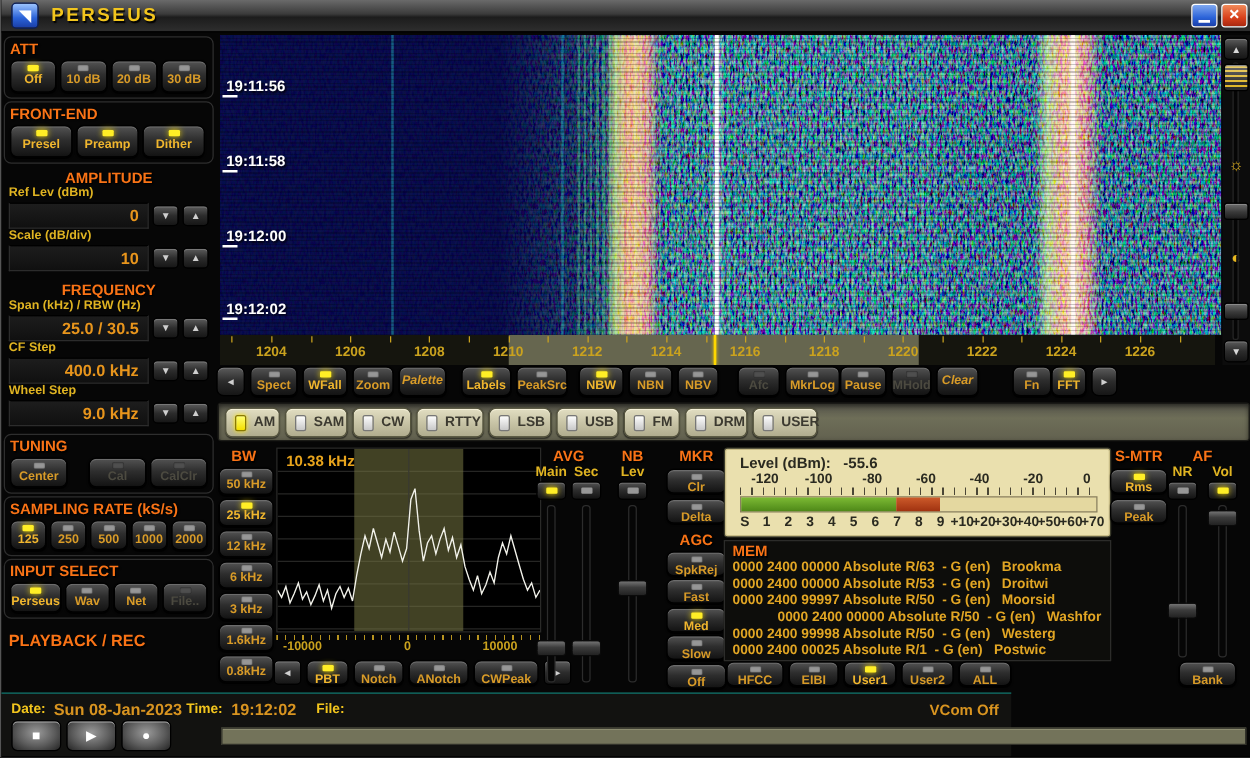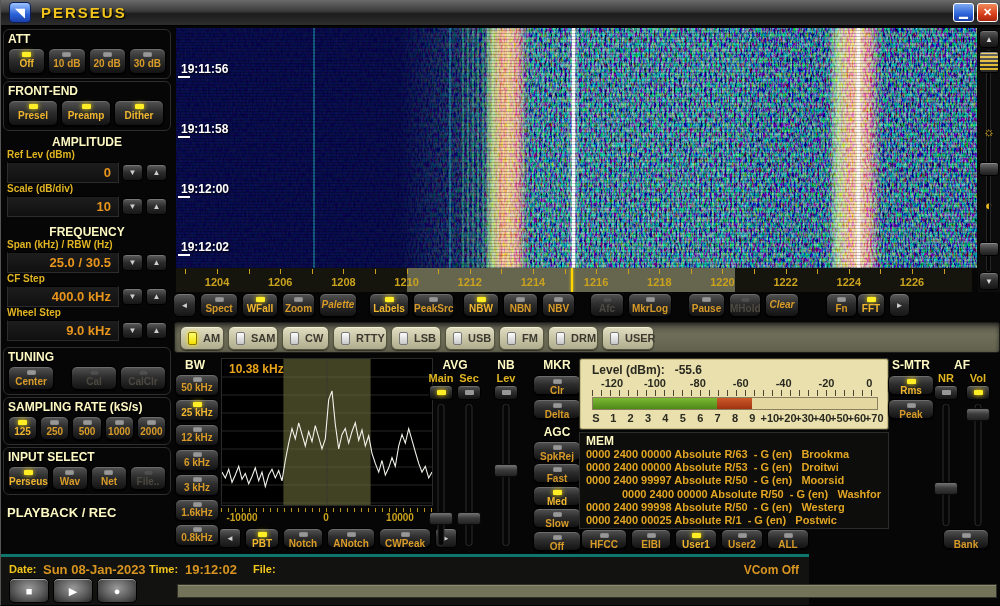--- a/index.html
+++ b/index.html
@@ -16,21 +16,21 @@
     background:linear-gradient(#9cc4ff,#2a62d8 60%,#1b3fa8); border:1px solid #0a1e5a;
     color:#fff; font-size:13px; text-align:center; line-height:20px; }
   #title-text { left:40px; top:4px; color:#f2c51d; font-weight:bold; font-size:15px; letter-spacing:2px;
     text-shadow:1px 1px 1px #000; }
   .winbtn { top:3px; width:21px; height:19px; border-radius:3px; border:1px solid #fff;
     color:#fff; font-size:11px; text-align:center; line-height:17px; font-weight:bold; }
   #min-btn { left:952px; background:linear-gradient(#7fa8f0,#2a62d8 60%,#1b3fa8); }
   #close-btn { left:976px; background:linear-gradient(#f08a5a,#d8401b 60%,#a82810); }
 
   
-  .hdr { color:#fef9c3; font-weight:bold; font-size:12px; text-shadow:1px 1px 1px #000; }
+  .hdr { color:#f97316; font-weight:bold; font-size:12px; text-shadow:1px 1px 1px #000; }
   .btn { position:relative; display:inline-block; vertical-align:top;
     background:linear-gradient(#535353,#2e2e2e 45%,#131313);
     border:1px solid #000; border-radius:6px;
     box-shadow:inset 0 1px 0 #6c6c6c, 0 1px 1px #000;
     color:#d89b28; font-weight:bold; font-size:10px; text-align:center; cursor:default; }
   .btn .led { display:block; width:9px; height:5px; margin:3px auto 1px; border-radius:1px;
     background:#979797; box-shadow:inset 0 0 1px #000; }
   .btn.on .led { background:#ffee26; box-shadow:0 0 5px #ffe000; }
   .btn.on { color:#f0b62e; }
   .btn.disabled { color:#4c4a40; }
@@ -137,21 +137,21 @@
     background:repeating-linear-gradient(90deg,#4a4636 0 1px, rgba(0,0,0,0) 1px 9px); }
   #meterbar { position:absolute; left:12px; top:38px; width:286px; height:13px; background:#e4d8a0;
     border:1px solid #8a8060; }
   #meter-green { position:absolute; left:0; top:0; height:100%; background:linear-gradient(#7cba34,#4e8818); }
   #meter-red { position:absolute; top:0; height:100%; background:linear-gradient(#cc5a2a,#a03210); }
   #s-row { position:absolute; left:10px; top:53px; width:290px; height:14px; }
   .s-lbl { position:absolute; font-size:11px; font-weight:bold; transform:translateX(-50%); }
   #mem-panel { left:406px; top:76px; width:310px; height:97px; background:#0d0d0b; border:1px solid #2c2c2a; }
   .mem-row { position:absolute; left:6px; color:#e2a624; font-size:11px; white-space:pre; font-weight:bold;
     font-stretch:condensed; }
-  #statusbar { left:0; top:554px; width:808px; height:52px; background:#121210; border-top:3px solid #0f766e;padding-left:20px; }
+  #statusbar { left:0; top:554px; width:808px; height:52px; background:#121210; border-top:1px solid #0f766e;padding-left:20px; }
   .sb-lbl { position:absolute; top:6px; color:#f2c51d; font-weight:bold; font-size:11px; }
   .sb-val { position:absolute; top:5px; color:#d89420; font-weight:bold; font-size:13px; }
   .transbtn { position:absolute; top:21px; width:40px; height:25px; border-radius:5px; border:1px solid #000;
     background:radial-gradient(ellipse at 50% 40%, #9a9a9a 0%, #5c5c5c 55%, #242424 100%);
     color:#fff; text-align:center; line-height:24px; font-size:11px; box-shadow:inset 0 1px 0 #aaa; }
   #progress { position:absolute; left:176px; top:27px; width:820px; height:14px; background:#73735a;
     border:1px solid #32322a; box-shadow:inset 0 1px 0 #8c8c70; }
   #vcom { position:absolute; right:10px; top:6px; color:#d89420; font-weight:bold; font-size:12px; }
 </style>
 </head>
@@ -341,21 +341,21 @@
       <div class="btn noled" style="width: 38px; margin-left: 4px;">
         <span class="lbl">Palette</span>
       </div>
       <div class="btn on" style="width: 40px; margin-left: 12px;"><span class="led"></span><span class="lbl">Labels</span></div>
       <div class="btn" style="width: 41px; margin-left: 4px;"><span class="led"></span><span class="lbl">PeakSrc</span></div>
       <div class="btn on" style="width: 36px; margin-left: 9px;"><span class="led"></span><span class="lbl">NBW</span></div>
       <div class="btn" style="width: 35px; margin-left: 4px;"><span class="led"></span><span class="lbl">NBN</span></div>
       <div class="btn" style="width: 33px; margin-left: 4px;"><span class="led"></span><span class="lbl">NBV</span></div>
       <div class="btn disabled" style="width: 34px; margin-left: 15px;"><span class="led"></span><span class="lbl">Afc</span></div>
       <div class="btn" style="width: 44px; margin-left: 4px;"><span class="led"></span><span class="lbl">MkrLog</span></div>
-      <div class="btn" style="width: 37px; margin-left: 16px;"><span class="led"></span><span class="lbl">Pause</span></div>
+      <div class="btn" style="width: 37px; margin-left: 0;"><span class="led"></span><span class="lbl">Pause</span></div>
       <div class="btn disabled" style="width: 32px; margin-left: 4px;"><span class="led"></span><span class="lbl">MHold</span></div>
       <div class="btn noled" style="width: 34px; margin-left: 4px;">
         <span class="lbl">Clear</span>
       </div>
       <div class="btn" style="width: 31px; margin-left: 27px;"><span class="led"></span><span class="lbl">Fn</span></div>
       <div class="btn on" style="width: 28px; "><span class="led"></span><span class="lbl">FFT</span></div>
       <div class="arrbtn" style="width: 21px; margin-left: 4px;">►</div>
     </div>
 
   <div id="modestrip" class="abs"><div class="modebtn on" style="width: 44px;"><span class="mled"></span><span>AM</span></div><div class="modebtn" style="width: 50px;"><span class="mled"></span><span>SAM</span></div><div class="modebtn" style="width: 47px;"><span class="mled"></span><span>CW</span></div><div class="modebtn" style="width: 54px;"><span class="mled"></span><span>RTTY</span></div><div class="modebtn" style="width: 50px;"><span class="mled"></span><span>LSB</span></div><div class="modebtn" style="width: 50px;"><span class="mled"></span><span>USB</span></div><div class="modebtn" style="width: 45px;"><span class="mled"></span><span>FM</span></div><div class="modebtn" style="width: 50px;"><span class="mled"></span><span>DRM</span></div><div class="modebtn" style="width: 52px;"><span class="mled"></span><span>USER</span></div></div>

